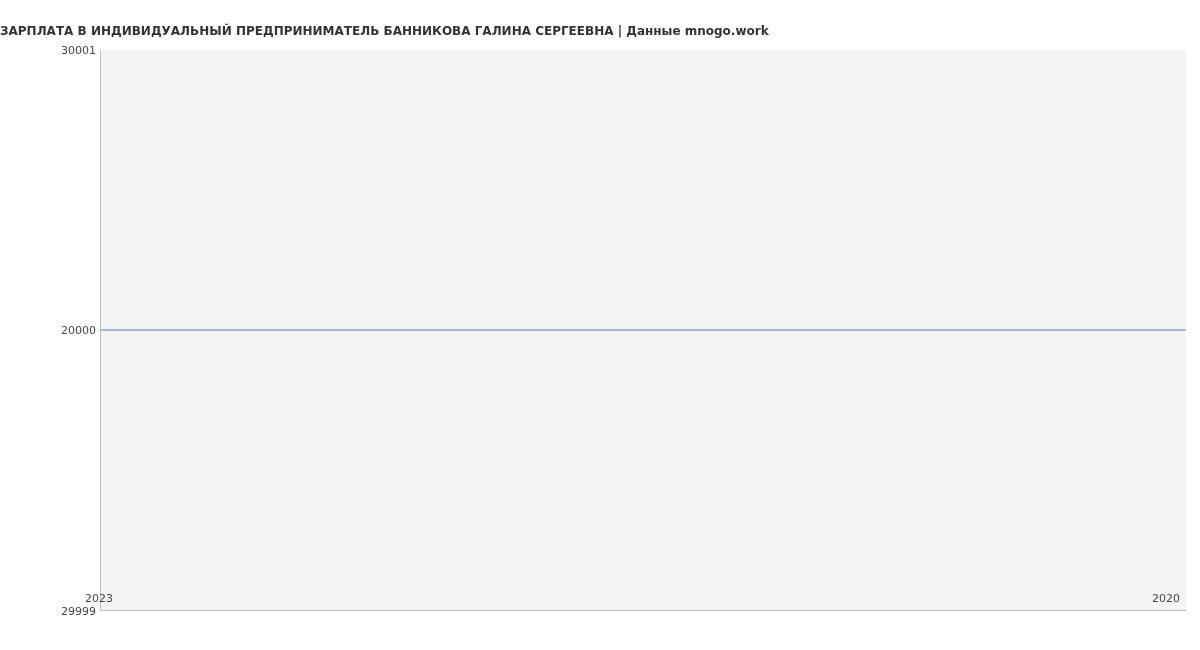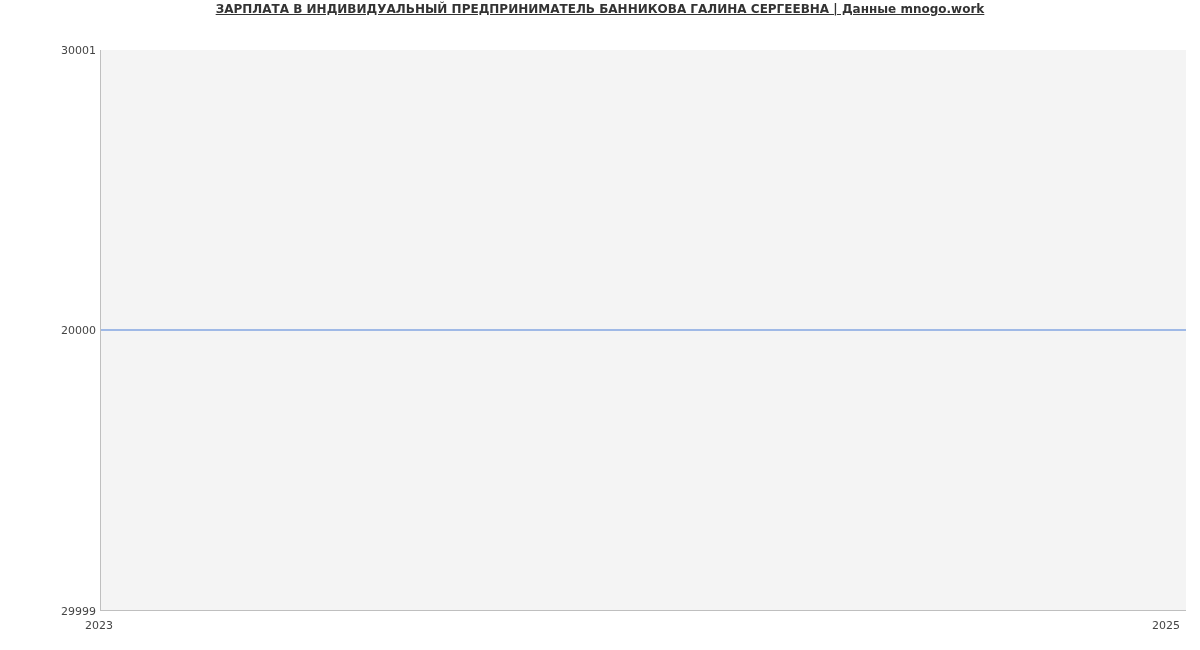--- a/index.html
+++ b/index.html
@@ -12,28 +12,27 @@
     font-size: 11px;
     color: #333333;
   }
   .chart-wrap {
     position: relative;
     width: 1200px;
     height: 650px;
   }
   .title {
     position: absolute;
-    top: 2px;
+    top: 24px;
     left: 0;
     width: 1200px;
-    text-align: center;
+    text-align: left;
     font-size: 12px;
     font-weight: bold;
     color: #333;
-    text-decoration: underline;
   }
   .plot-area {
     position: absolute;
     left: 100px;
     top: 50px;
     width: 1086px;
     height: 561px;
     background: #f4f4f4;
     border-left: 1px solid #bfbfbf;
     border-bottom: 1px solid #bfbfbf;
@@ -53,35 +52,35 @@
     right: 1104px; 
     transform: translateY(-50%);
     text-align: center;
     color: #444;
   }
   .ytick.t0 { top: 611px; }   
   .ytick.t1 { top: 330px; }   
   .ytick.t2 { top: 50px; }    
   .xtick {
     position: absolute;
-    top: 619px;
+    top: 592px;
     color: #444;
   }
   .xtick.left  { left: 85px; }
   .xtick.right { right: 20px; }
 </style>
 </head>
 <body>
 
 <div class="chart-wrap">
   <div class="title">ЗАРПЛАТА В ИНДИВИДУАЛЬНЫЙ ПРЕДПРИНИМАТЕЛЬ БАННИКОВА ГАЛИНА СЕРГЕЕВНА | Данные mnogo.work</div>
 
   <div class="plot-area">
     <div class="line-series"></div>
   </div>
 
   <div class="ytick t2">30001</div>
   <div class="ytick t1">20000</div>
   <div class="ytick t0">29999</div>
 
   <div class="xtick left">2023</div>
-  <div class="xtick right">2025</div>
+  <div class="xtick right">2020</div>
 </div>
 
 </body></html>

